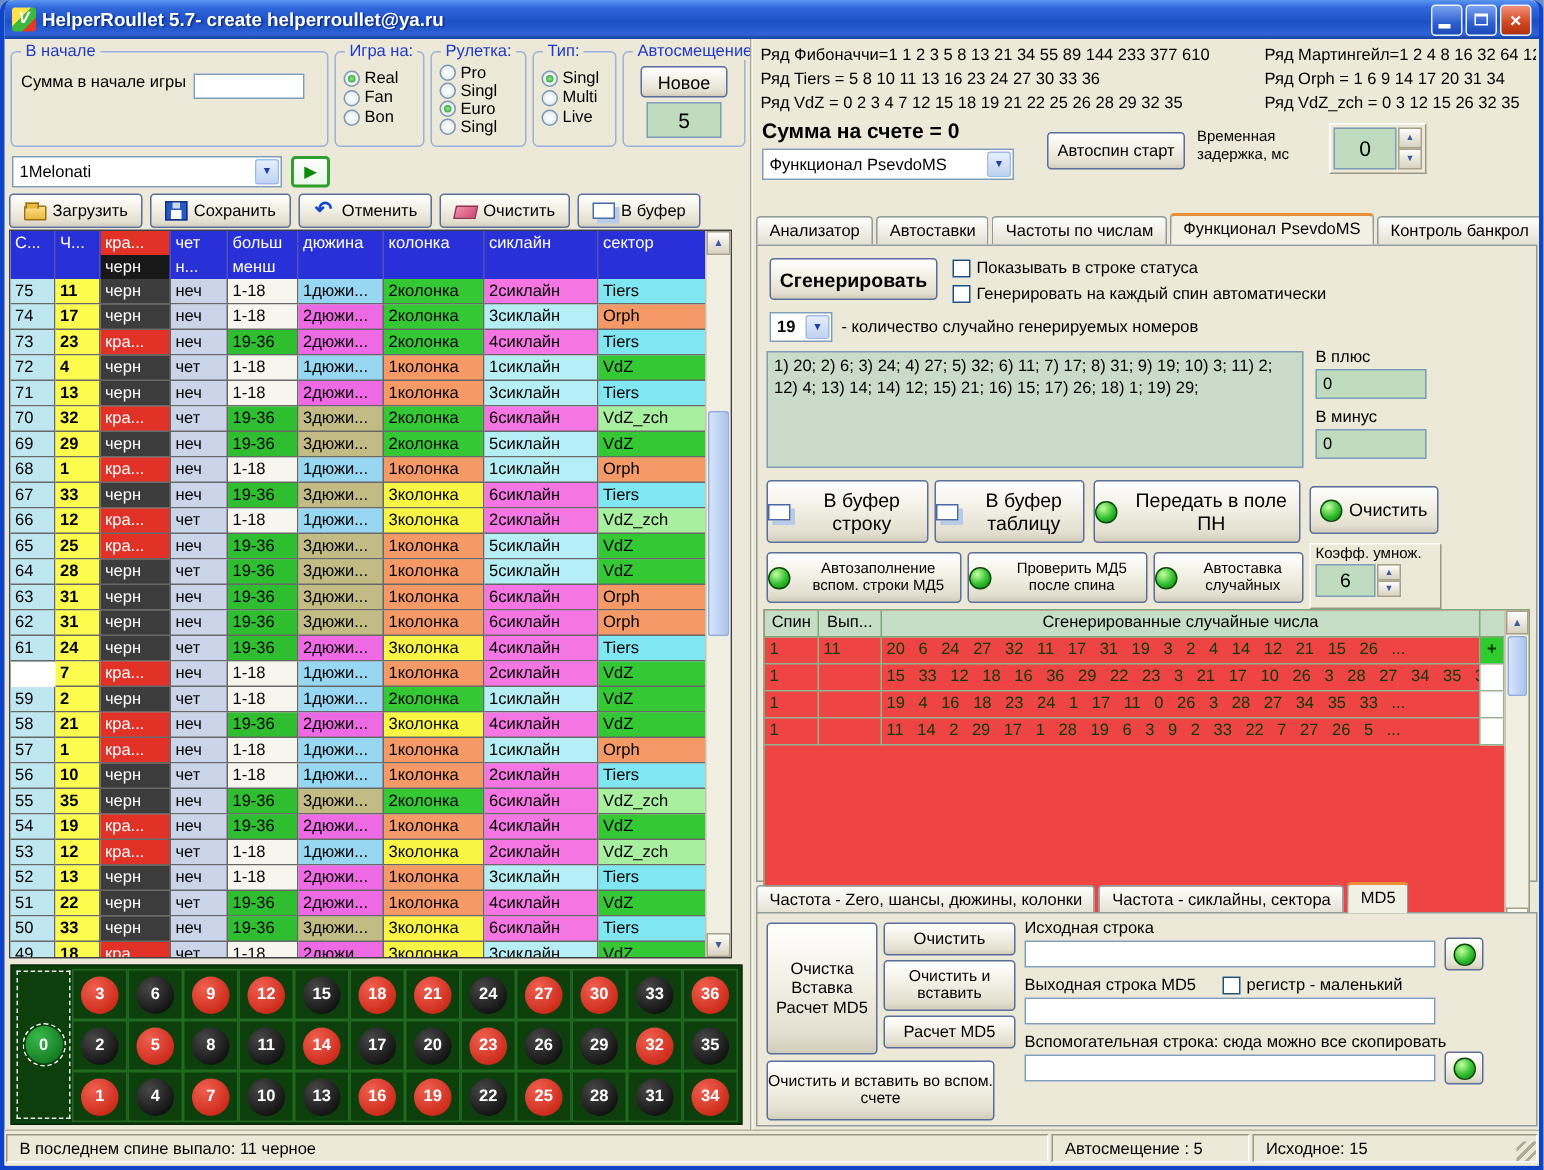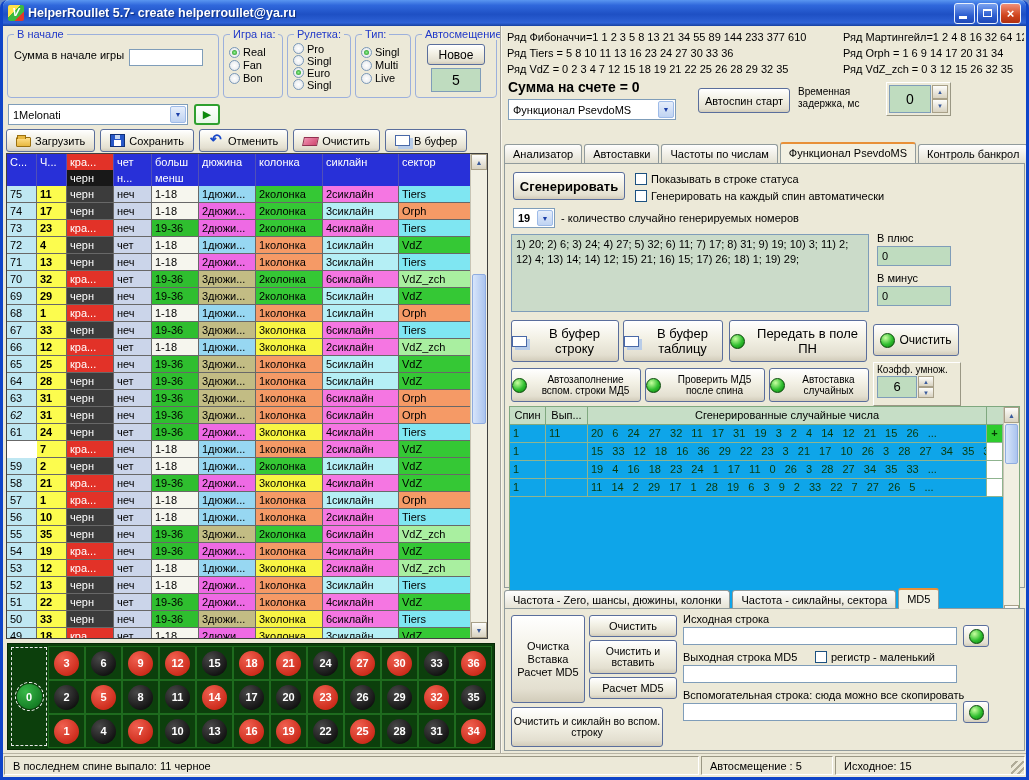--- a/index.html
+++ b/index.html
@@ -116,21 +116,21 @@
   .bb4{left:368px;width:86px;height:32px;top:160px !important;font-size:12px;}
   .smallbtns .xbtn{position:absolute;top:204px;height:34px;font-size:10px;line-height:11px;}
   .sb1{left:6px;width:130px;}
   .sb2{left:140px;width:120px;}
   .sb3{left:264px;width:100px;}
   .koefwrap{position:absolute;left:368px;top:198px;width:88px;height:44px;border:1px solid;border-color:#FFF #9A9784 #9A9784 #FFF;padding:1px 3px;}
   .koeflab{font-size:10px;}
   .koefspin{display:flex;margin-top:1px;}
   .koefval{width:40px;height:22px;font-size:13px;line-height:20px;}
   
-  .gentable{position:absolute;left:4px;top:242px;right:4px;height:229px;border:1px solid #7FA87F;background:#0ea5e9;}
+  .gentable{position:absolute;left:4px;top:242px;right:4px;height:229px;border:1px solid #7FA87F;background:#ef4444;}
   .gthead,.gtr{display:grid;grid-template-columns:36px 42px 1fr 16px;margin-right:16px;}
   .gthead{height:18px;background:#C6DEC6;border-bottom:1px solid #7FA87F;}
   .gth{font-size:11px;line-height:17px;text-align:center;border-right:1px solid #7FA87F;overflow:hidden;white-space:nowrap;}
   .gtr{height:18px;}
   .gtc{font-size:11px;line-height:17px;border-right:1px solid #8FB48F;border-bottom:1px solid #8FB48F;overflow:hidden;white-space:nowrap;padding-left:3px;color:#0A3A0A;}
   .gtc.c2{word-spacing:6px;}
   .gtc.cf{background:#fff;text-align:center;padding:0;}
   .gtc.cf.plus{background:#2ECC2E;color:#053A05;font-weight:bold;}
   .gt-vscroll{position:absolute;top:0;right:0;bottom:13px;width:16px;background:#F1EFE2;border-left:1px solid #C8C4B4;}
   .gt-hscroll{position:absolute;left:0;right:16px;bottom:0;height:13px;background:#F1EFE2;border-top:1px solid #C8C4B4;display:flex;}
@@ -431,21 +431,21 @@
             <div class="ltc" style="background: rgb(53, 200, 53); color: rgb(0, 0, 0);">VdZ</div>
             <div class="ltc" style="background: rgb(191, 231, 242);">63</div>
             <div class="ltc" style="font-weight: bold; background: rgb(252, 252, 78);">31</div>
             <div class="ltc" style="background: rgb(60, 60, 60); color: rgb(255, 255, 255);">черн</div>
             <div class="ltc" style="background: rgb(203, 213, 234); color: rgb(0, 0, 0);">неч</div>
             <div class="ltc" style="background: rgb(47, 190, 47); color: rgb(0, 0, 0);">19-36</div>
             <div class="ltc" style="background: rgb(194, 188, 132); color: rgb(0, 0, 0);">3дюжи...</div>
             <div class="ltc" style="background: rgb(245, 154, 102); color: rgb(0, 0, 0);">1колонка</div>
             <div class="ltc" style="background: rgb(245, 118, 226); color: rgb(0, 0, 0);">6сиклайн</div>
             <div class="ltc" style="background: rgb(245, 154, 102); color: rgb(0, 0, 0);">Orph</div>
-            <div class="ltc" style="background: rgb(191, 231, 242); font-style: italic;">62</div>
+            <div class="ltc" style="background: rgb(191, 231, 242);">62</div>
             <div class="ltc" style="font-weight: bold; background: rgb(252, 252, 78);">31</div>
             <div class="ltc" style="background: rgb(60, 60, 60); color: rgb(255, 255, 255);">черн</div>
             <div class="ltc" style="background: rgb(203, 213, 234); color: rgb(0, 0, 0);">неч</div>
             <div class="ltc" style="background: rgb(47, 190, 47); color: rgb(0, 0, 0);">19-36</div>
             <div class="ltc" style="background: rgb(194, 188, 132); color: rgb(0, 0, 0);">3дюжи...</div>
             <div class="ltc" style="background: rgb(245, 154, 102); color: rgb(0, 0, 0);">1колонка</div>
             <div class="ltc" style="background: rgb(245, 118, 226); color: rgb(0, 0, 0);">6сиклайн</div>
             <div class="ltc" style="background: rgb(245, 154, 102); color: rgb(0, 0, 0);">Orph</div>
             <div class="ltc" style="background: rgb(191, 231, 242);">61</div>
             <div class="ltc" style="font-weight: bold; background: rgb(252, 252, 78);">24</div>
@@ -847,21 +847,21 @@
           <div class="tab">Частота - Zero, шансы, дюжины, колонки</div>
           <div class="tab">Частота - сиклайны, сектора</div>
           <div class="tab active">MD5</div>
         </div>
 
       <div class="pane pane-md5">
         <button class="xbtn md5big">Очистка Вставка Расчет MD5</button>
         <button class="xbtn md5c1">Очистить</button>
         <button class="xbtn md5c2">Очистить и вставить</button>
         <button class="xbtn md5c3">Расчет MD5</button>
-        <button class="xbtn md5aux">Очистить и сиклайн во вспом. строку</button>
+        <button class="xbtn md5aux">Очистить и вставить во вспом. счете</button>
 
         <span class="md5lab" style="top:4px">Исходная строка</span>
         <input class="inp md5inp" style="top: 18px;" value="">
         <button class="xbtn gbtn" style="left:458px;top:16px">
             <span class="globe-icon"></span>
           </button>
 
         <span class="md5lab" style="top:42px">Выходная строка MD5</span>
         <div class="regwrap" style="top:42px">
           <span class="cb"></span>

